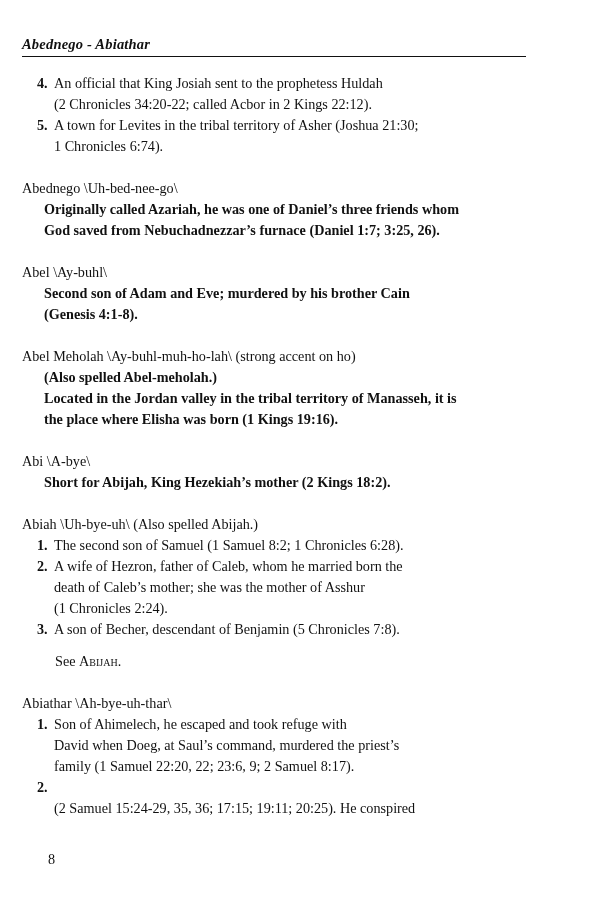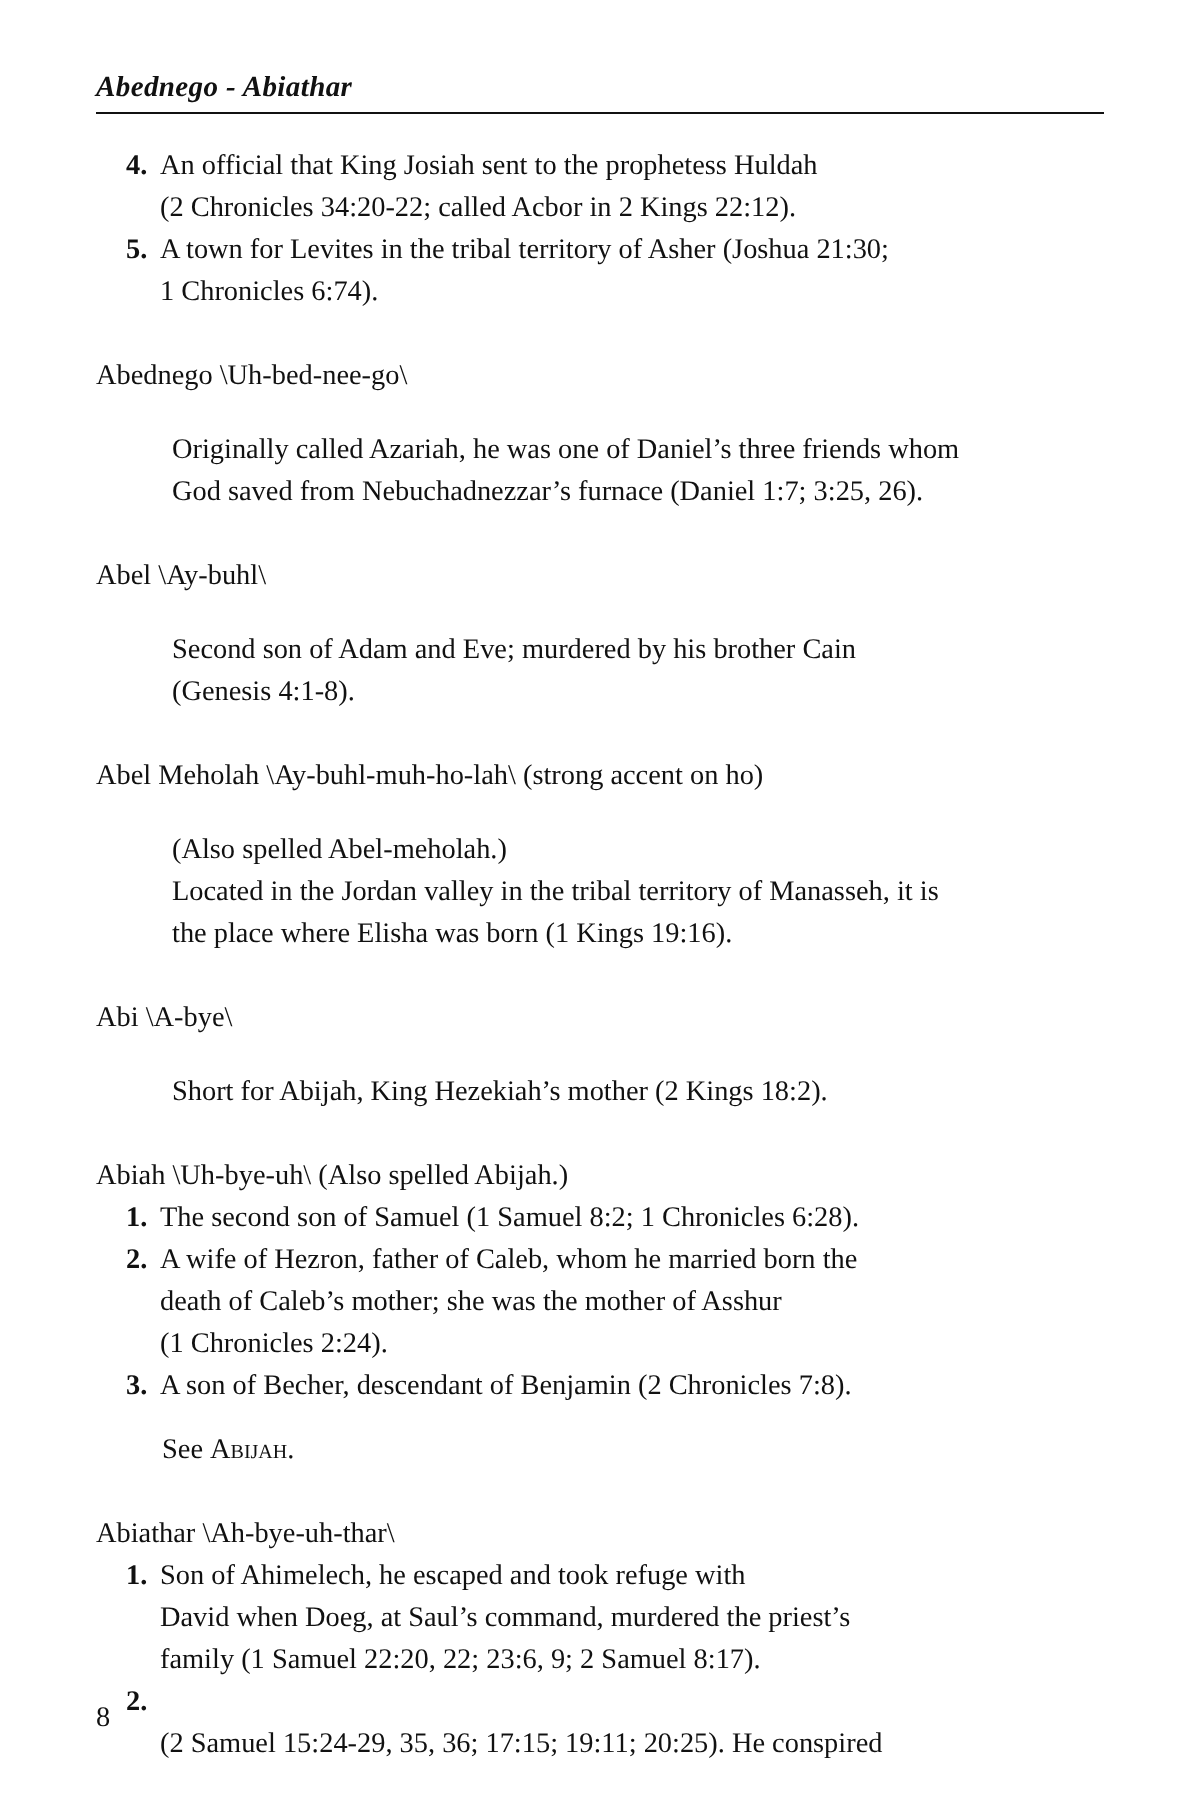--- a/index.html
+++ b/index.html
@@ -15,21 +15,21 @@
     overflow: hidden;
     position: relative;
   }
 
   .page {
     position: absolute;
     left: 0; top: 0;
     width: 588px;
     height: 900px;
     box-sizing: border-box;
-    padding: 36px 48px 0 48px;
+    padding: 36px 48px 0 22px;
   }
 
   
   .runhead {
     font-weight: bold;
     font-style: italic;
     font-size: 14.5px;
     letter-spacing: 0.2px;
     padding-bottom: 3px;
     white-space: pre;
@@ -60,22 +60,23 @@
   .hw {
     font-weight: normal;
   }
   .pron {
     font-weight: normal;
   }
   .it { }
 
   
   .def {
-    margin: 16px;
+    margin: 0;
     padding-left: 22px;
+    font-weight: bold;
   }
 
   
   ol.senses {
     list-style: none;
     margin: 0;
     padding: 0;
   }
   ol.senses > li {
     position: relative;
@@ -181,21 +182,21 @@
           <span>The second son of Samuel (1 Samuel 8:2; 1 Chronicles 6:28).</span>
         </li>
         <li>
           <span class="num">2.</span>
           <span>A wife of Hezron, father of Caleb, whom he married born the</span><br>
           <span>death of Caleb’s mother; she was the mother of Asshur</span><br>
           <span>(1 Chronicles 2:24).</span>
         </li>
         <li>
           <span class="num">3.</span>
-          <span>A son of Becher, descendant of Benjamin (2 Chronicles 7:8).</span>
+          <span>A son of Becher, descendant of Benjamin (5 Chronicles 7:8).</span>
         </li>
       </ol>
       <div class="seealso"><span>See </span><span class="smallcaps">Abijah</span><span>.</span></div>
     </div>
 
     <div class="entry tight">
       <div class="headline">
         <span class="hw">Abiathar</span><span class="pron"><span> \Ah-</span><span class="it">bye</span><span>-uh-thar\</span></span>
       </div>
       <ol class="senses">

